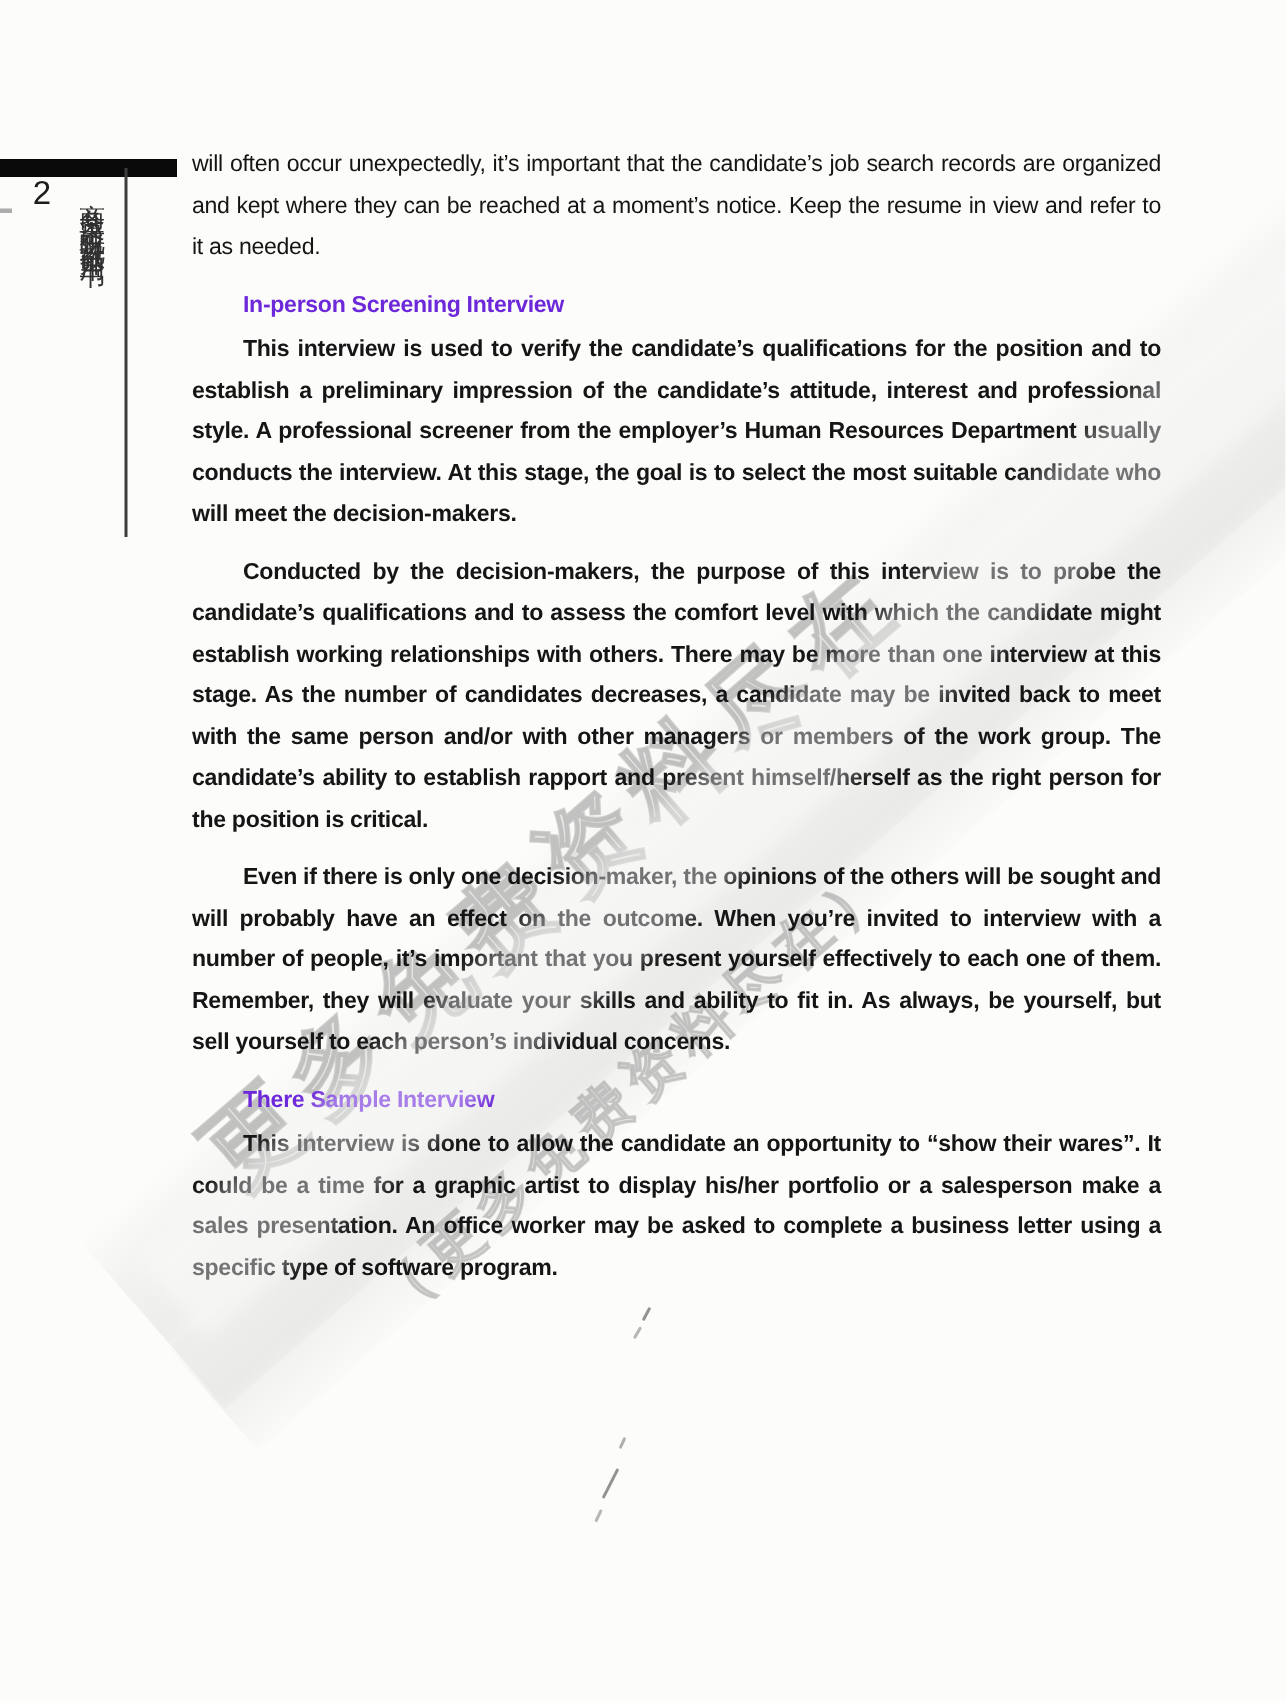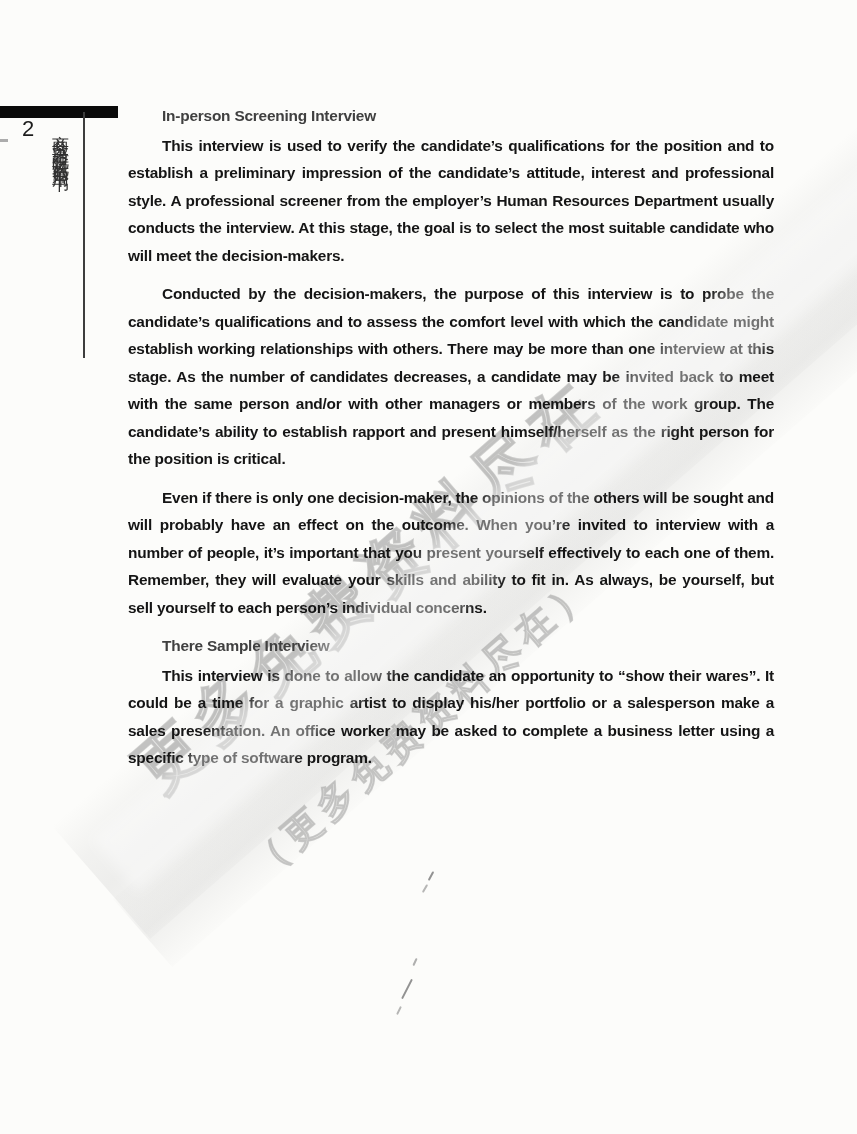--- a/index.html
+++ b/index.html
@@ -117,21 +117,21 @@
     color: #151515;
     text-align: justify;
     text-align-last: left;
   }
   .content p { margin: 0 0 11px 0; }
   .content p.indent { text-indent: 34px; font-weight: bold; }
   .content h3 {
     font-size: 15.4px;
     line-height: 27.5px;
     font-weight: bold;
-    color: #404040;
+    color: #6d28d9;
     margin: 6px 0 2px 34px;
   }
 
   
   .scan-mark {
     position: absolute;
     background: #6f6f6f;
     width: 2px;
     border-radius: 1px;
     z-index: 2;
@@ -153,20 +153,21 @@
   <div class="pagenum">2</div>
   <div class="book-title-vertical">商务英语视听说教师用书</div>
   <div class="sidebar-rule"></div>
 
   <div class="wm-band wm-band-1"></div>
   <div class="wm-band wm-band-2"></div>
   <div class="wm-text wm-line1">更多免费资料尽在</div>
   <div class="wm-text wm-line2">（更多免费资料尽在）</div>
 
   <main class="content">
+    <p>will often occur unexpectedly, it’s important that the candidate’s job search records are organized and kept where they can be reached at a moment’s notice. Keep the resume in view and refer to it as needed.</p>
 
     <h3>In-person Screening Interview</h3>
     <p class="indent">This interview is used to verify the candidate’s qualifications for the position and to establish a preliminary impression of the candidate’s attitude, interest and professional style. A professional screener from the employer’s Human Resources Department usually conducts the interview. At this stage, the goal is to select the most suitable candidate who will meet the decision-makers.</p>
 
     <p class="indent">Conducted by the decision-makers, the purpose of this interview is to probe the candidate’s qualifications and to assess the comfort level with which the candidate might establish working relationships with others. There may be more than one interview at this stage. As the number of candidates decreases, a candidate may be invited back to meet with the same person and/or with other managers or members of the work group. The candidate’s ability to establish rapport and present himself/herself as the right person for the position is critical.</p>
     <p class="indent">Even if there is only one decision-maker, the opinions of the others will be sought and will probably have an effect on the outcome. When you’re invited to interview with a number of people, it’s important that you present yourself effectively to each one of them. Remember, they will evaluate your skills and ability to fit in. As always, be yourself, but sell yourself to each person’s individual concerns.</p>
 
     <h3>There Sample Interview</h3>
     <p class="indent">This interview is done to allow the candidate an opportunity to “show their wares”. It could be a time for a graphic artist to display his/her portfolio or a salesperson make a sales presentation. An office worker may be asked to complete a business letter using a specific type of software program.</p>
 

